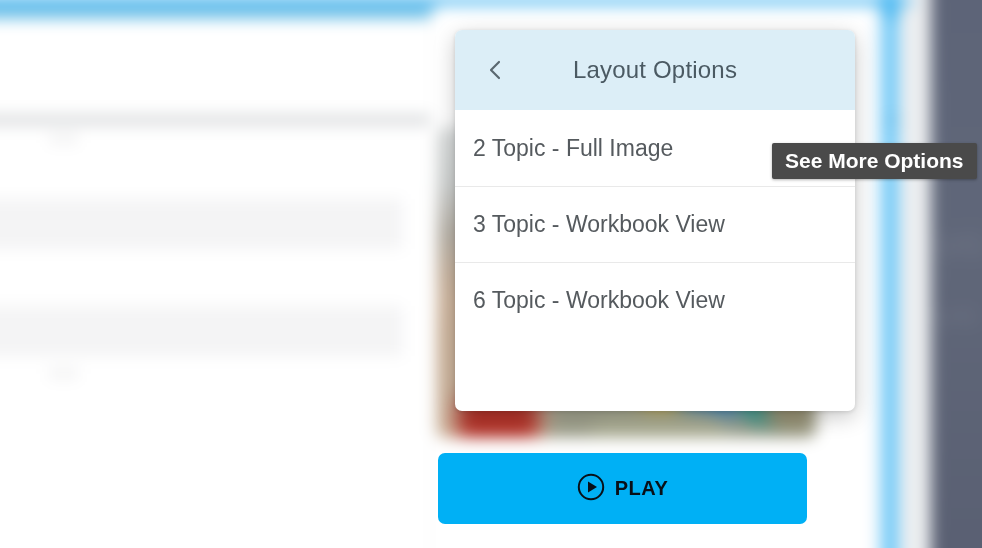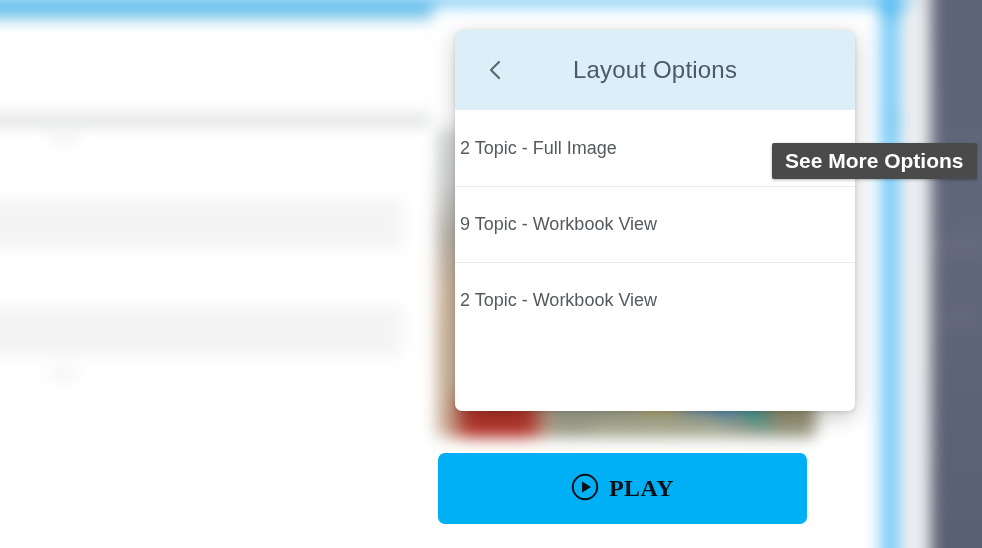--- a/index.html
+++ b/index.html
@@ -204,22 +204,22 @@
     font-size: 24px;
     color: #4b5a63;
     letter-spacing: 0.2px;
   }
 
   .dd-list { background: #ffffff; }
   .dd-item {
     height: 76px;
     display: flex;
     align-items: center;
-    padding-left: 5px;
-    font-size: 18px;
+    padding-left: 18px;
+    font-size: 23px;
     color: #555a5e;
     border-top: 1px solid #e9e9e9;
     cursor: pointer;
     box-sizing: border-box;
   }
   .dd-item:first-child { border-top: none; }
 
   .tooltip {
     position: absolute;
     left: 772px;
@@ -248,25 +248,24 @@
     border-radius: 7px;
     display: flex;
     align-items: center;
     justify-content: center;
     gap: 10px;
     cursor: pointer;
     padding: 0;
   }
   .play-icon { display: block; }
   .play-label {
-    font-size: 24px;
+    font-size: 20px;
     font-weight: bold;
     color: #081018;
     letter-spacing: 0.5px;
-    font-family: Liberation Serif, serif;
   }
 </style>
 </head>
 <body>
 
 <div id="screen">
 
   <div class="bg-layer">
     <div class="bg-page"></div>
 
@@ -309,24 +308,24 @@
         </span>
       </div>
       <div class="dd-title">Layout Options</div>
     </div>
 
     <div class="dd-list">
       <div class="dd-item">
         <span>2 Topic - Full Image</span>
       </div>
       <div class="dd-item">
-        <span>9 Topic - Workbook View</span>
+        <span>3 Topic - Workbook View</span>
       </div>
       <div class="dd-item">
-        <span>2 Topic - Workbook View</span>
+        <span>6 Topic - Workbook View</span>
       </div>
     </div>
   </div>
 
   <div class="tooltip">
     <span>See More Options</span>
   </div>
 
   <button class="play-button">
     <span class="play-icon">

